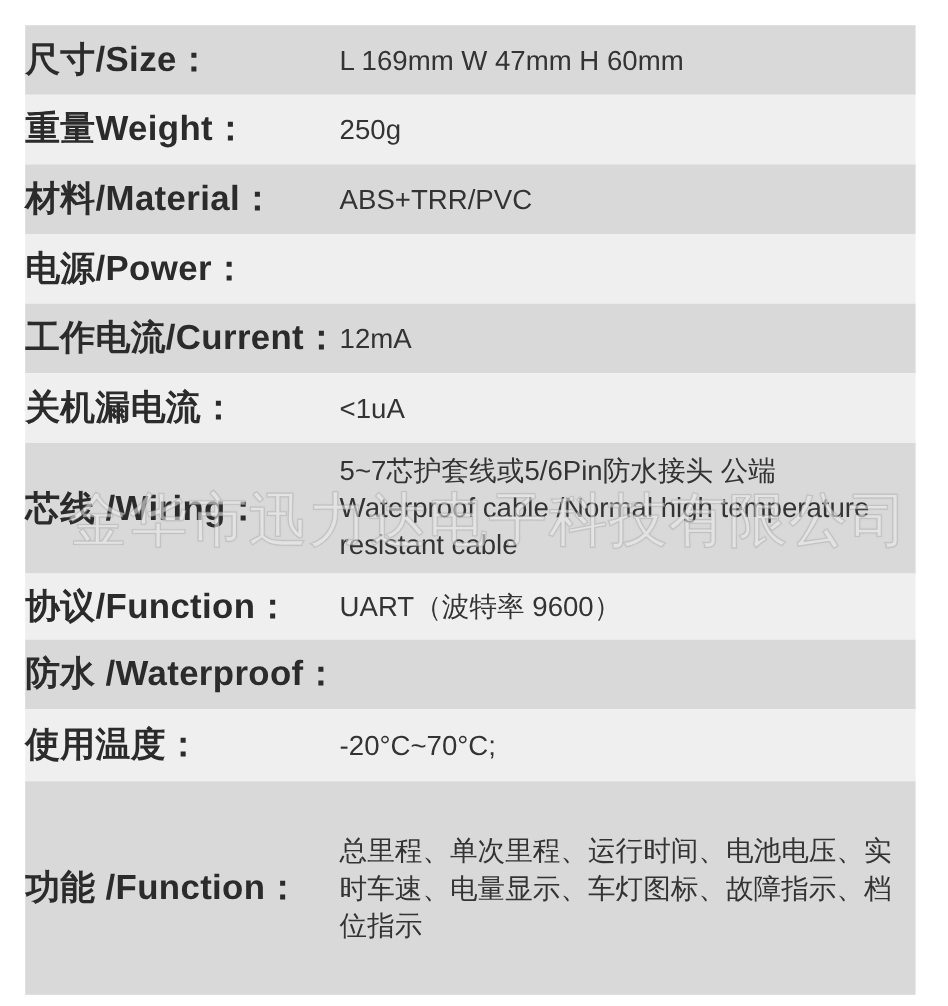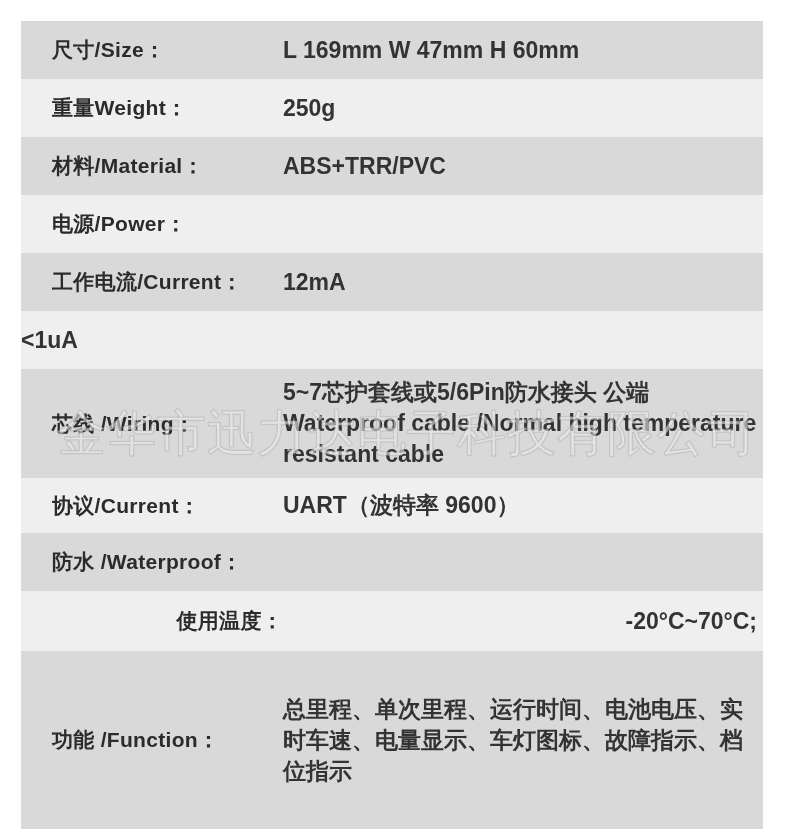--- a/index.html
+++ b/index.html
@@ -28,36 +28,35 @@
   }
   .row{
     display:flex;
     align-items:center;
     min-height:58px;
   }
   .row:nth-child(odd){background:var(--row-dark);}
   .row:nth-child(even){background:var(--row-light);}
   .row:nth-child(7){min-height:90px;}   
   .row:nth-child(8){min-height:55px;}
-  .row:nth-child(10){min-height:60px;text-align:right;}
+  .row:nth-child(10){min-height:60px;}
   .row:nth-child(11){min-height:178px;} 
   .label{
     flex:0 0 262px;
-    padding-left:31px;
-    font-size:21px;
+    font-size:29px;
     font-weight:600;
     letter-spacing:0.3px;
     color:var(--text);
     white-space:nowrap;
   }
   .value{
     flex:1;
     padding:8px 6px 8px 0;
     font-size:23px;
-    font-weight:700;
+    font-weight:400;
     color:#333333;
     line-height:31px;
   }
   .watermark{
     position:absolute;
     left:57px;top:401px;
     font-size:49px;
     letter-spacing:1px;
     white-space:nowrap;
     color:rgba(255,255,255,0.5);
@@ -91,30 +90,31 @@
   <div class="row">
     <div class="label">电源/Power：</div>
   </div>
 
   <div class="row">
     <div class="label">工作电流/Current：</div>
     <div class="value">12mA</div>
   </div>
 
   <div class="row">
+    <div class="label">关机漏电流：</div>
     <div class="value">&lt;1uA</div>
   </div>
 
   <div class="row">
     <div class="label">芯线 /Wiring：</div>
     <div class="value">5~7芯护套线或5/6Pin防水接头 公端 Waterproof cable /Normal high temperature resistant cable</div>
   </div>
 
   <div class="row">
-    <div class="label">协议/Current：</div>
+    <div class="label">协议/Function：</div>
     <div class="value">UART（波特率 9600）</div>
   </div>
 
   <div class="row">
     <div class="label">防水 /Waterproof：</div>
   </div>
 
   <div class="row">
     <div class="label">使用温度：</div>
     <div class="value">-20°C~70°C;</div>

